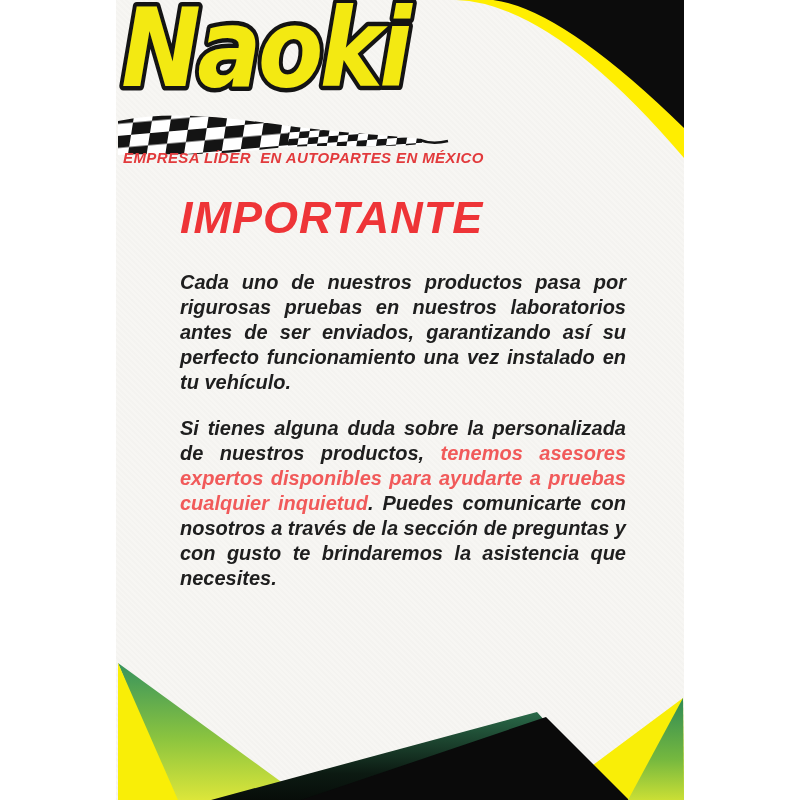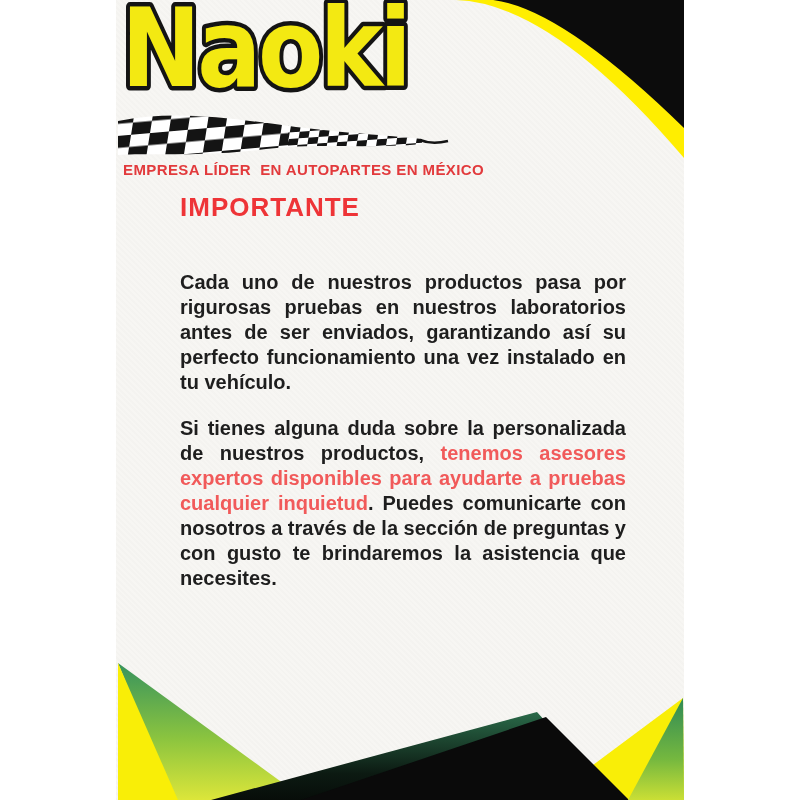--- a/index.html
+++ b/index.html
@@ -1,43 +1,43 @@
 <!DOCTYPE html>
 <html><head>
 <meta charset="utf-8">
 <style>
   html,body{margin:0;padding:0;background:#ffffff;}
-  .stage{width:800px;height:800px;margin:0 auto;background:#ffffff;position:relative;overflow:hidden;}
+  .stage{width:800px;height:800px;margin:0 auto;background:#ffffff;position:relative;overflow:hidden;font-style:italic;}
   .poster{
     position:absolute;left:116px;top:0;width:568px;height:800px;
     background:#f7f6f3;
     background-image:repeating-linear-gradient(45deg, rgba(0,0,0,0.010) 0 2px, rgba(255,255,255,0) 2px 4px);
     overflow:hidden;
     font-family:"Liberation Sans", sans-serif;
   }
   .corner-svg{position:absolute;left:0;top:0;width:568px;height:800px;pointer-events:none;}
   .logo-svg{position:absolute;left:0;top:-2px;width:330px;height:106px;}
   .logo-text{
     font-family:"DejaVu Sans", sans-serif;
     font-weight:bold;
   }
   .tagline{
     position:absolute;left:4px;top:90px;
     font-size:21px;font-weight:700;color:#161616;letter-spacing:3px;
     white-space:pre;
   }
   .flag-svg{position:absolute;left:0;top:112px;width:336px;height:44px;}
   .slogan{
-    position:absolute;left:7px;top:161px;
+    position:absolute;left:7px;top:149px;
     font-size:15px;font-weight:700;color:#e23a3c;letter-spacing:0.4px;
     white-space:pre;
   }
   .heading{
     position:absolute;left:64px;top:192px;
-    font-size:26px;font-weight:800;color:#ee3437;letter-spacing:1px;
+    font-size:45px;font-weight:800;color:#ee3437;letter-spacing:1px;
   }
   .bodytext{
     position:absolute;left:64px;top:246px;width:446px;
     font-size:20px;font-weight:700;color:#1e1e1e;
     line-height:25px;text-align:justify;margin-top:24px;
   }
   .bodytext p{margin:0 0 21px 0;}
   .red-span{color:#f15a5a;}
 </style>
 </head>

